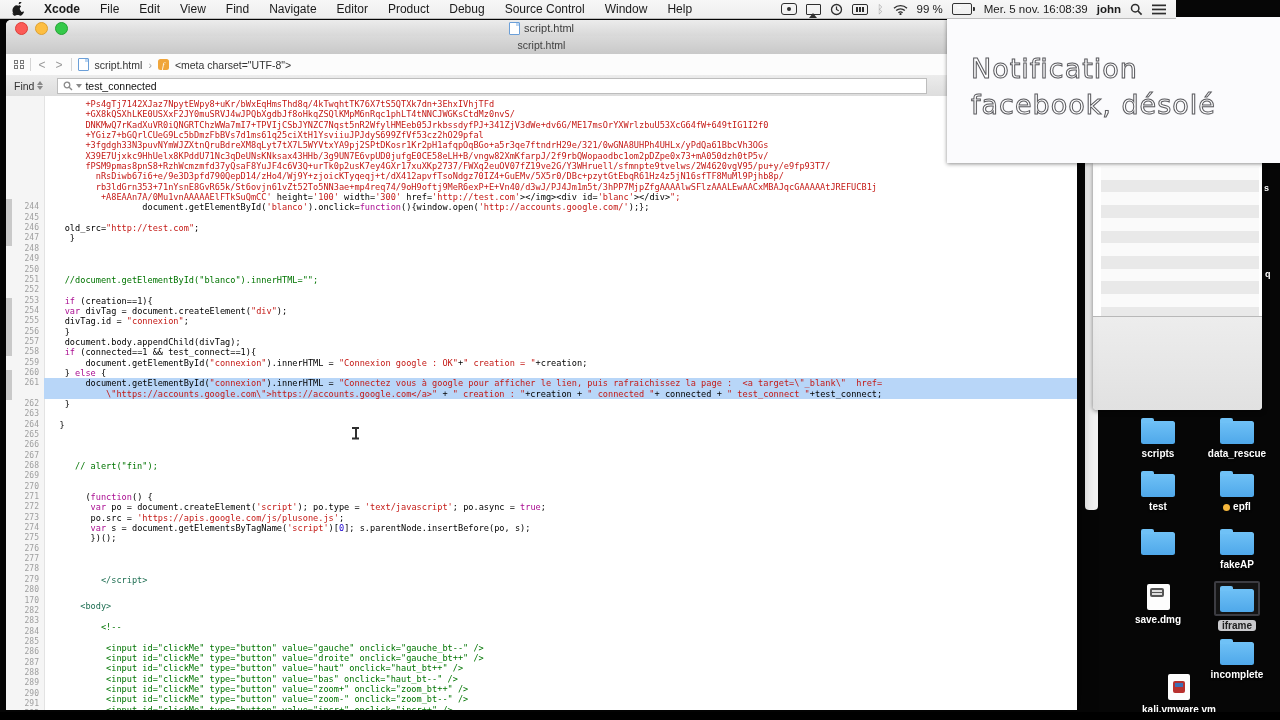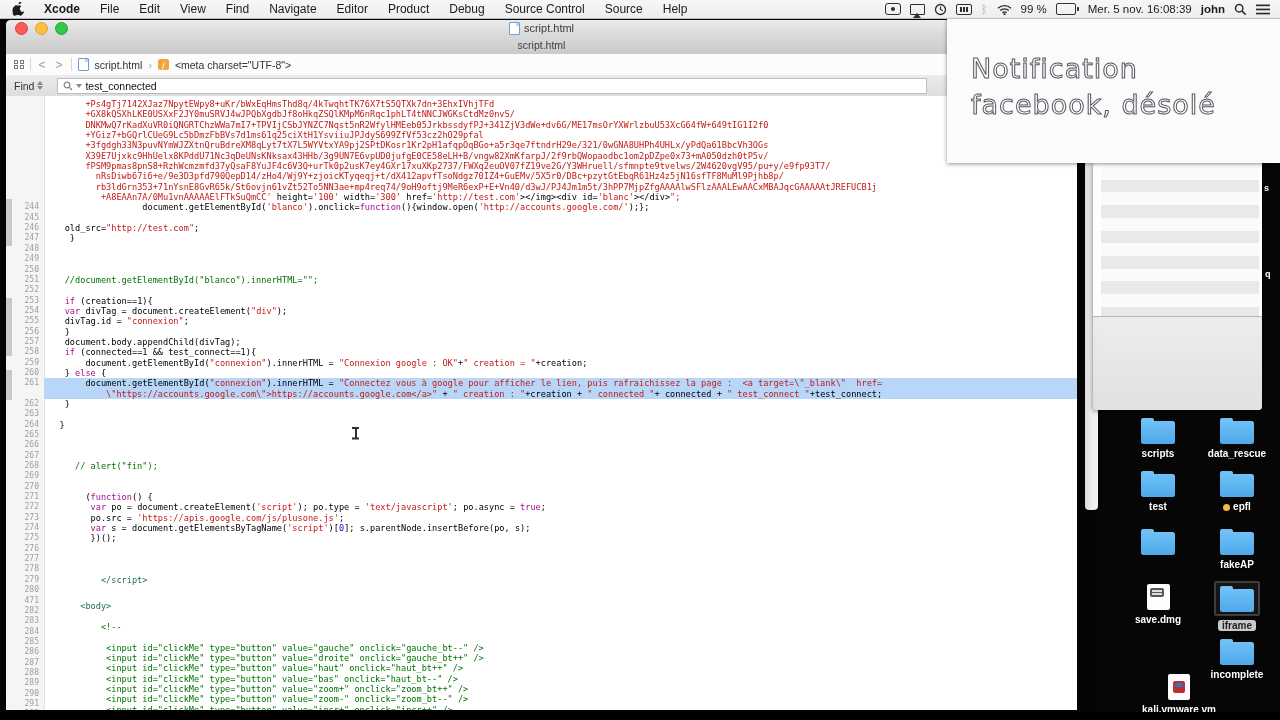--- a/index.html
+++ b/index.html
@@ -1,19 +1,19 @@
 <!DOCTYPE html>
 <html><head>
 <meta charset="utf-8">
 <style>
   html,body{margin:0;padding:0;}
   body{width:1280px;height:720px;overflow:hidden;position:relative;background:#060606;
        font-family:"Liberation Sans","DejaVu Sans",sans-serif;}
   
-  .menubar{position:absolute;left:0;top:0;width:1280px;height:18px;background:linear-gradient(#f7f7f7,#eeeeee);
+  .menubar{position:absolute;left:0;top:0;width:1176px;height:18px;background:linear-gradient(#f7f7f7,#eeeeee);
            border-bottom:1px solid #bcbcbc;display:flex;align-items:flex-start;z-index:50;font-size:12px;color:#1b1b1b;}
   .menu-left{display:flex;align-items:center;height:100%;}
   .apple{padding:0 10px 0 12px;display:flex;align-items:center;}
   .menu-item{padding:0 10px;height:100%;display:flex;align-items:center;white-space:nowrap;}
   .menu-item.app{font-weight:bold;}
   .menu-right{margin-left:auto;display:flex;align-items:center;gap:9px;padding-right:10px;height:100%;}
   .mi{display:inline-flex;align-items:center;justify-content:center;}
   .status-text{font-size:11.5px;color:#1b1b1b;white-space:nowrap;}
   .status-user{font-weight:bold;}
   .bt{color:#a9a9a9;font-size:11px;}
@@ -129,21 +129,21 @@
         <span class="menu-item app">Xcode</span>
         <span class="menu-item">File</span>
         <span class="menu-item">Edit</span>
         <span class="menu-item">View</span>
         <span class="menu-item">Find</span>
         <span class="menu-item">Navigate</span>
         <span class="menu-item">Editor</span>
         <span class="menu-item">Product</span>
         <span class="menu-item">Debug</span>
         <span class="menu-item">Source Control</span>
-        <span class="menu-item">Source</span>
+        <span class="menu-item">Window</span>
         <span class="menu-item">Help</span>
       </div>
   </div>
   <div class="menu-right">
     <span class="mi cam">
         <i></i>
       </span>
     <span class="mi airplay">
         <i></i>
       </span>
@@ -348,21 +348,21 @@
           <div class="grow">271</div>
           <div class="grow">272</div>
           <div class="grow">273</div>
           <div class="grow">274</div>
           <div class="grow">275</div>
           <div class="grow">276</div>
           <div class="grow">277</div>
           <div class="grow">278</div>
           <div class="grow">279</div>
           <div class="grow">280</div>
-          <div class="grow">471</div>
+          <div class="grow">170</div>
           <div class="grow">282</div>
           <div class="grow">283</div>
           <div class="grow">284</div>
           <div class="grow">285</div>
           <div class="grow">286</div>
           <div class="grow">287</div>
           <div class="grow">288</div>
           <div class="grow">289</div>
           <div class="grow">290</div>
           <div class="grow">291</div>

